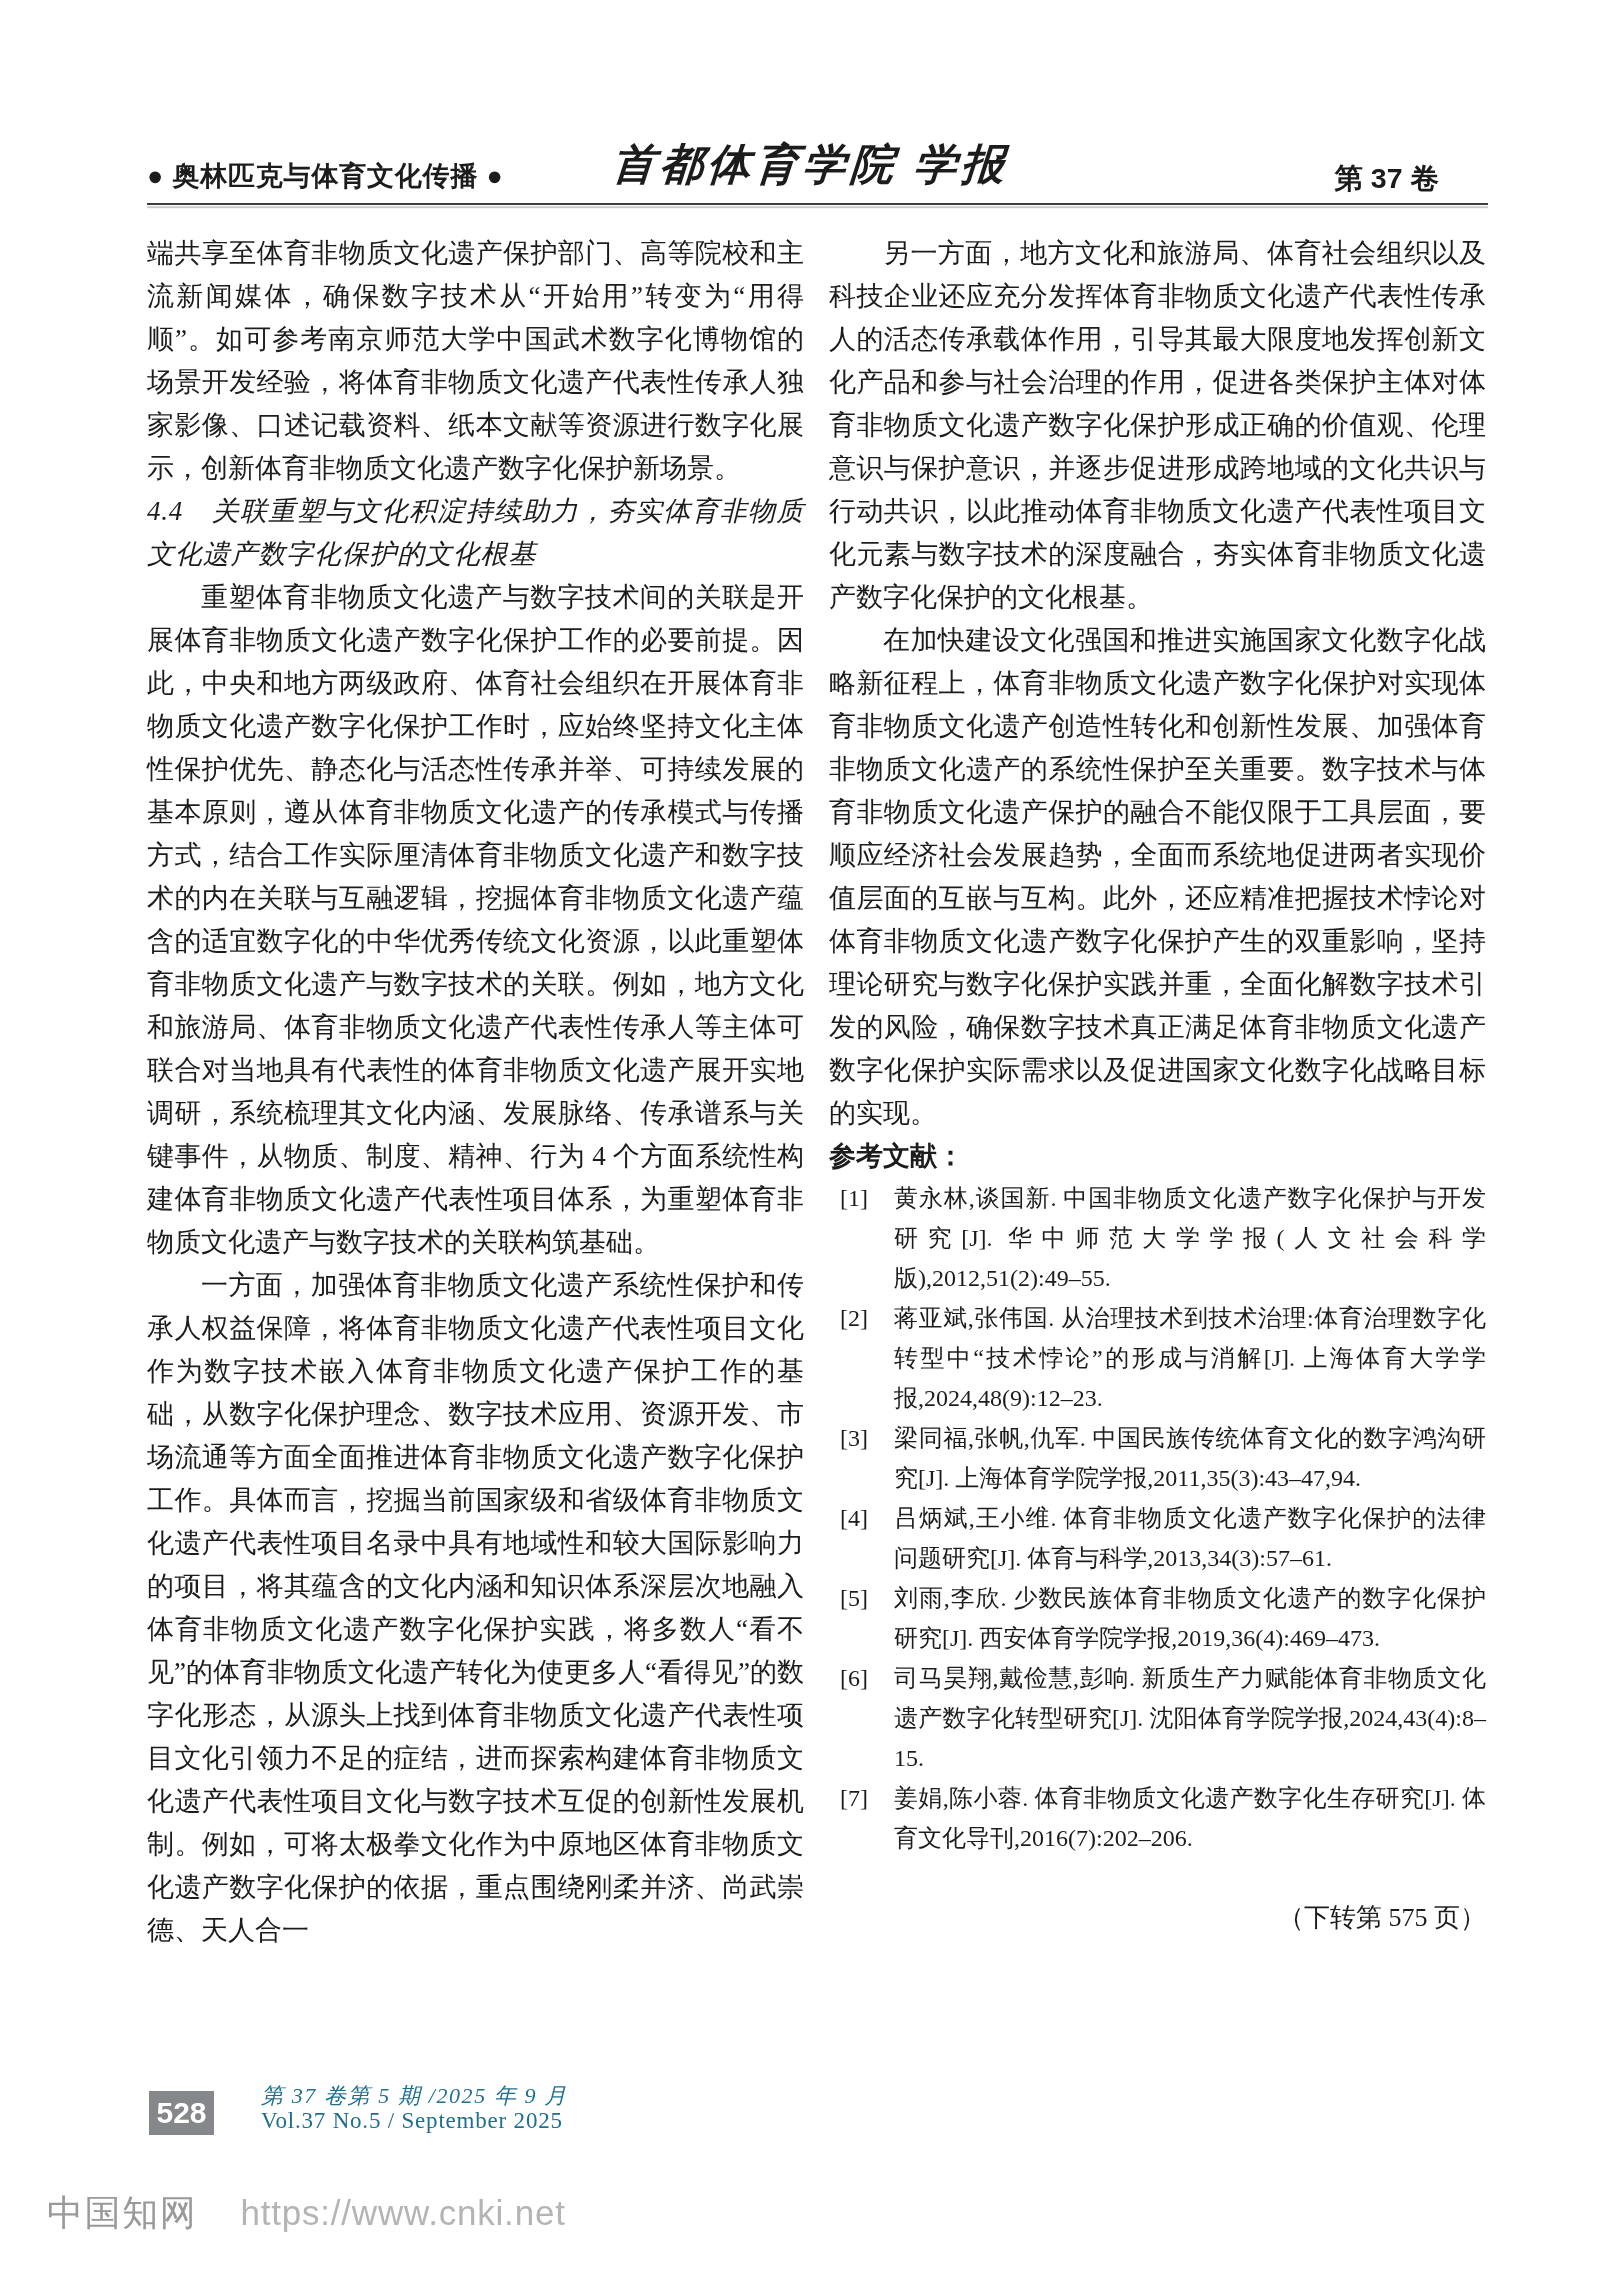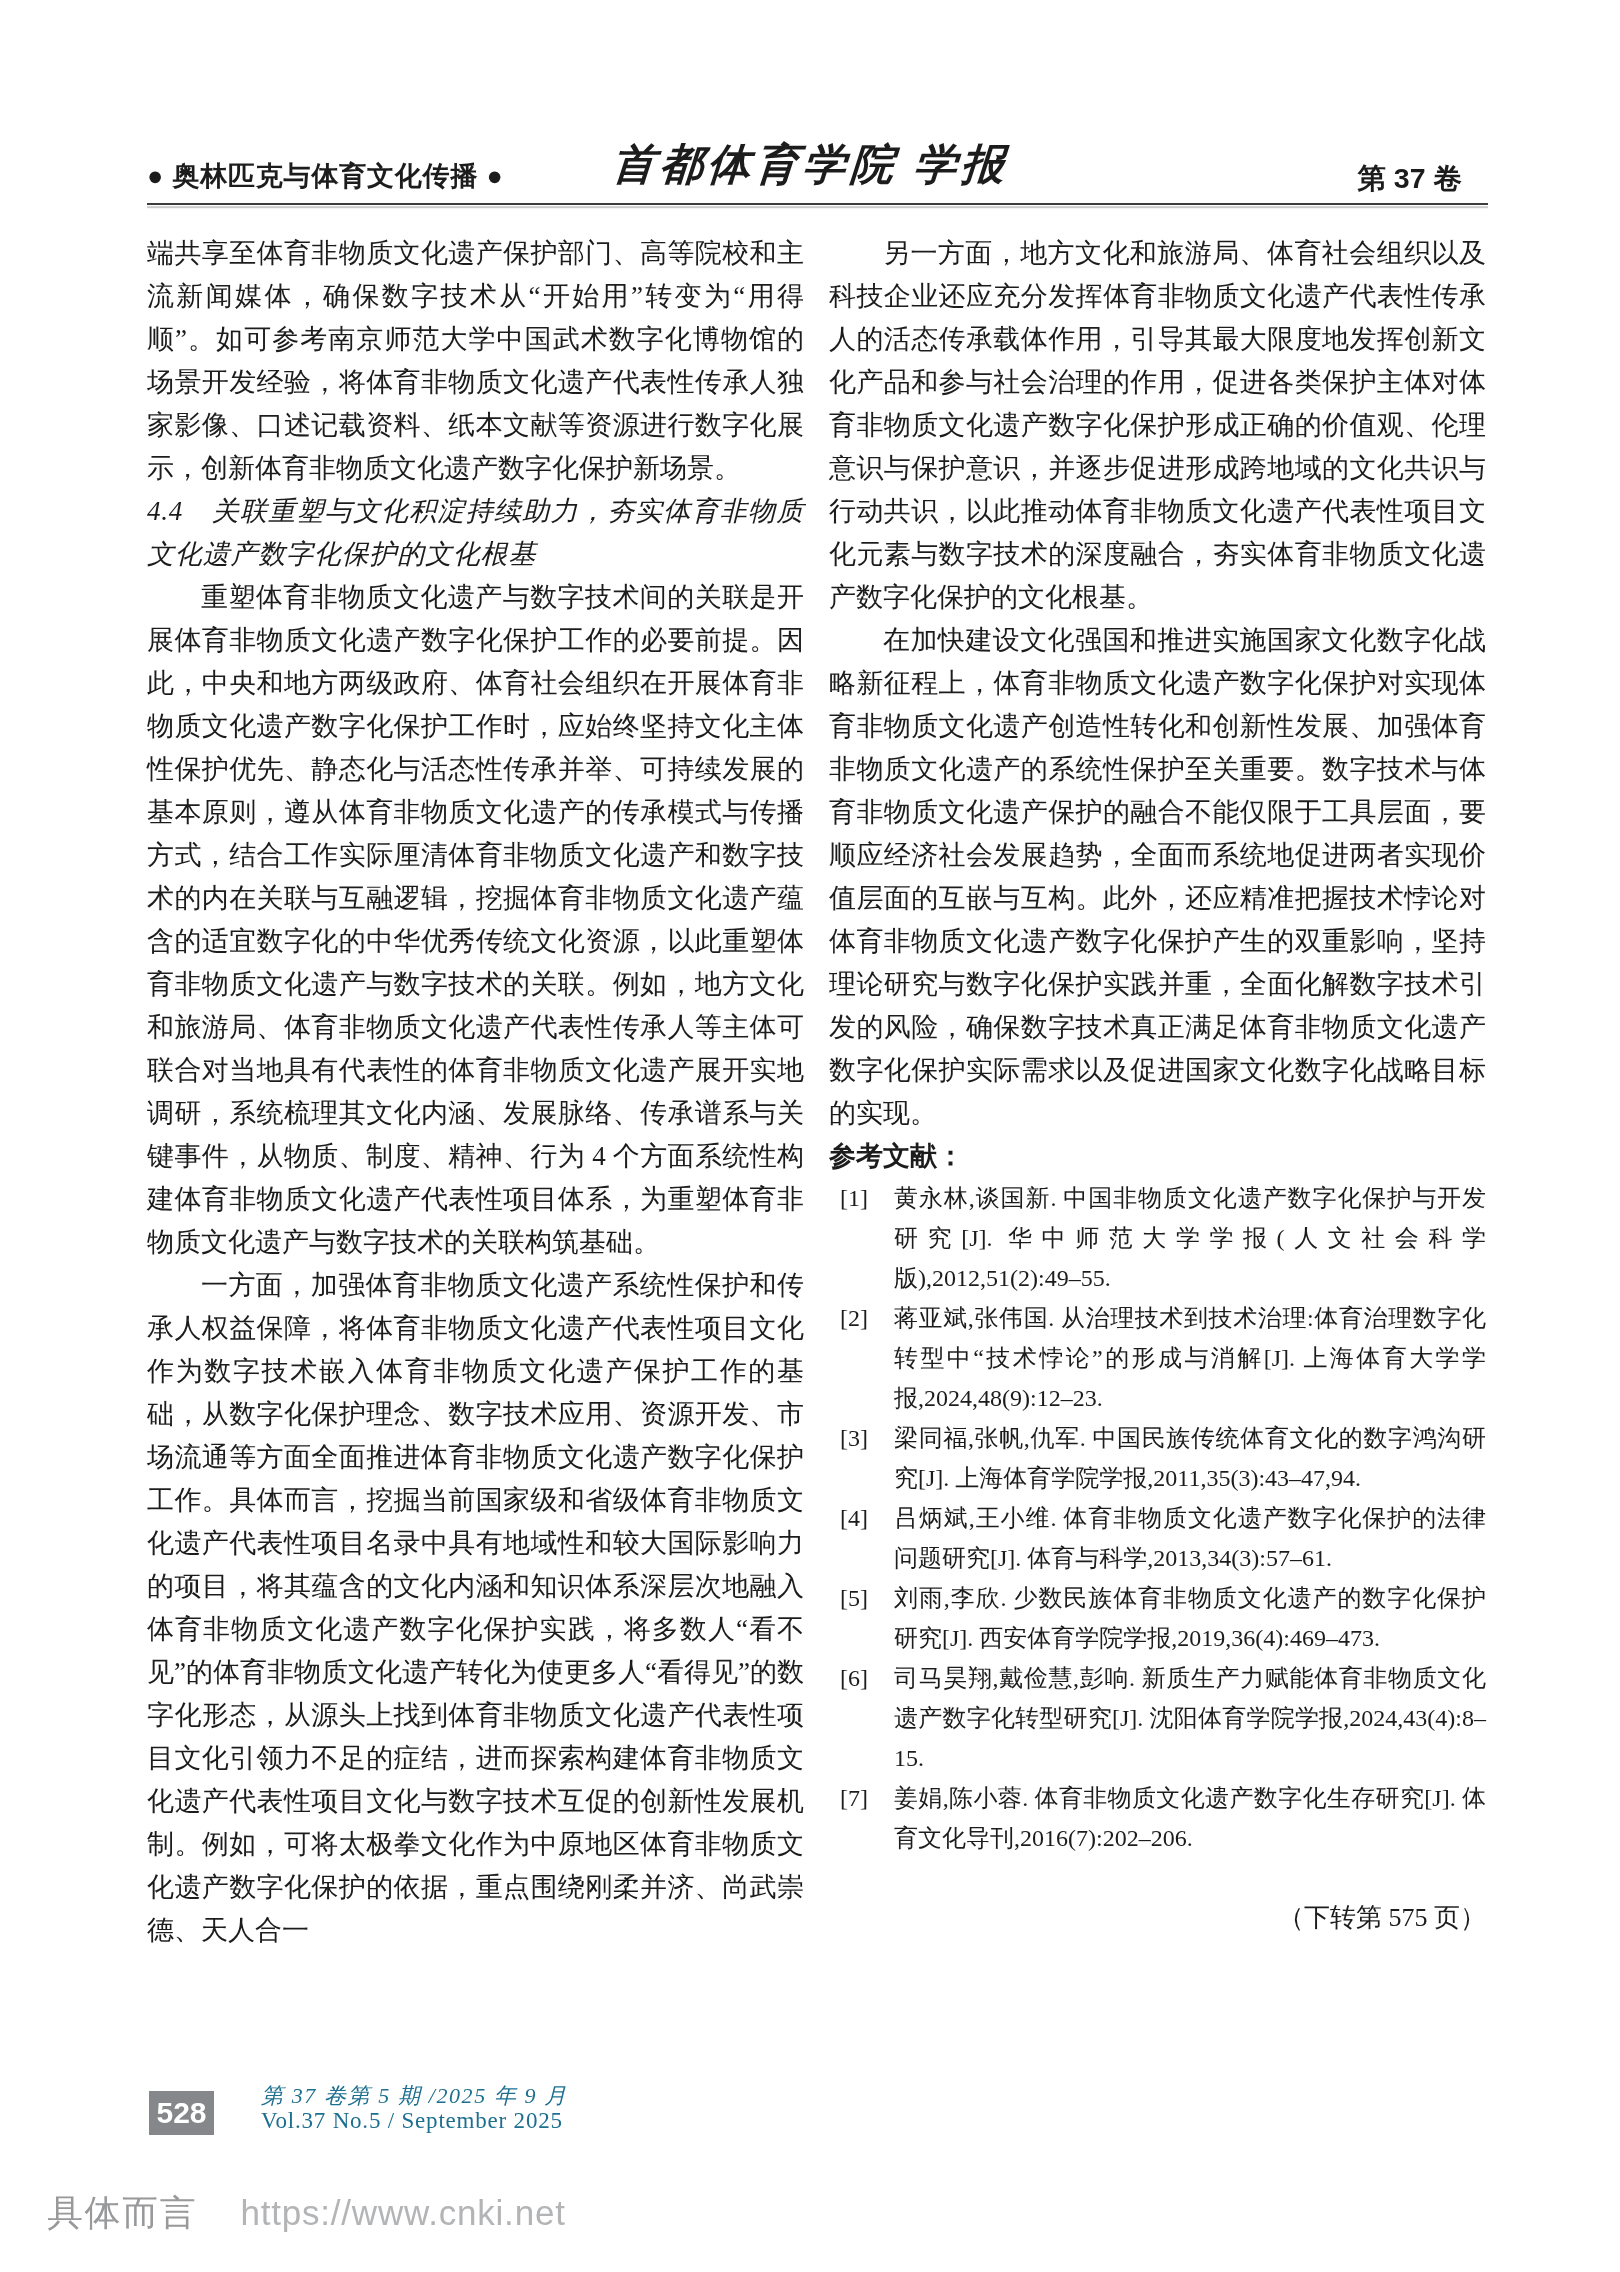--- a/index.html
+++ b/index.html
@@ -19,21 +19,21 @@
   }
   .masthead {
     position:absolute; left:0; right:0; top:136px;
     text-align:center;
     font-family:"Liberation Serif", serif;
     font-style:italic; font-weight:bold;
     font-size:43px; letter-spacing:4.7px;
     transform:skewX(-4deg);
   }
   .header-vol {
-    position:absolute; right:159px; top:160px;
+    position:absolute; right:182px; top:160px;
     font-family:"Liberation Sans", sans-serif;
     font-weight:bold; font-size:28.5px;
   }
   .header-rule {
     position:absolute; left:147px; right:133px; top:203px;
     height:2.4px; background:#3d3d3d;
     box-shadow:0 3.2px 0 #cccccc;
   }
   
   .col { position:absolute; top:232px; width:657px; }
@@ -155,18 +155,18 @@
 
   <div class="page-num-box" style="background: rgb(133, 135, 138);">
     <span>528</span>
   </div>
   <div class="issue-info" style="color: rgb(29, 111, 144);">
     <div class="issue-cn">第 37 卷第 5 期 /2025 年 9 月</div>
     <div class="issue-en">Vol.37  No.5 / September  2025</div>
   </div>
 
   <div class="watermark">
-    <span class="wm-name" style="color: rgb(152, 153, 155);">具体而言</span>
+    <span class="wm-name" style="color: rgb(152, 153, 155);">中国知网</span>
     <span class="wm-url" style="color: rgb(179, 180, 182);">https://www.cnki.net</span>
   </div>
 
 </div>
 
 
 </body></html>

